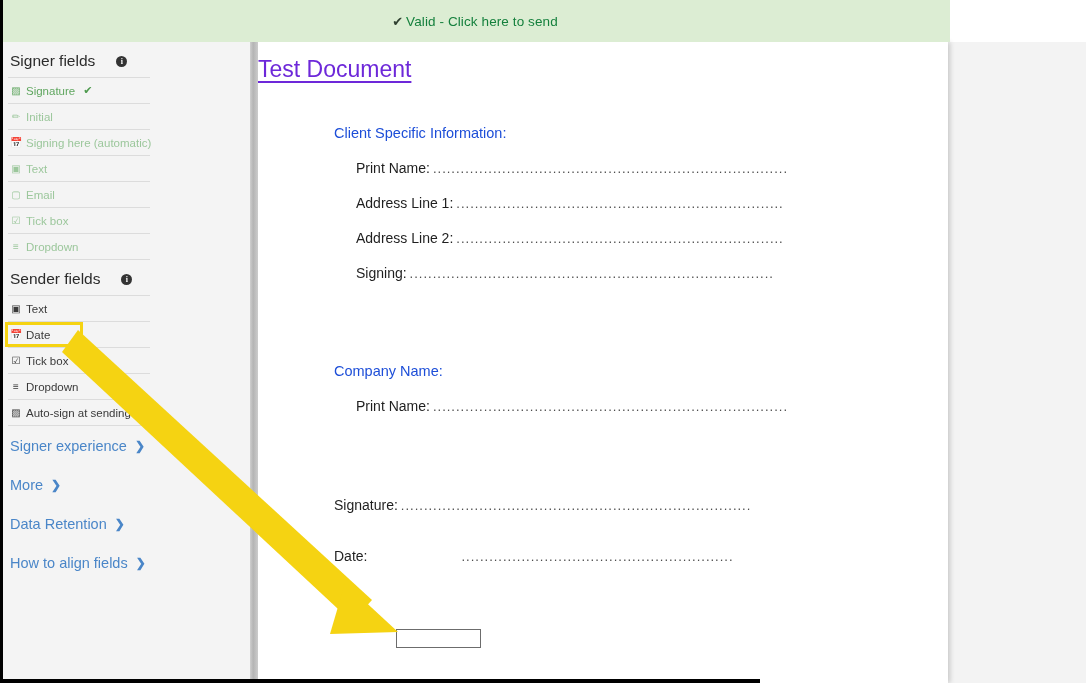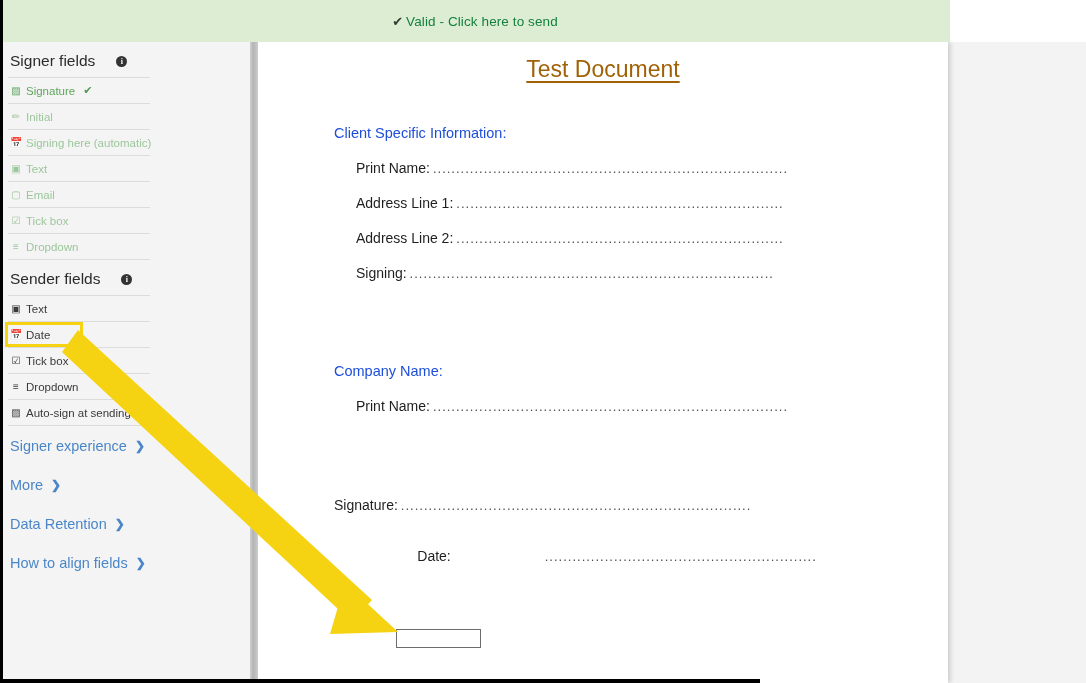--- a/index.html
+++ b/index.html
@@ -169,23 +169,22 @@
   }
   .doc-page {
     position: absolute;
     left: 0; top: 0;
     width: 690px;
     height: 641px;
     background: #ffffff;
     box-shadow: 2px 0 5px rgba(0,0,0,.18);
   }
   .doc-title {
-    text-align: center;
     font-size: 23px;
-    color: #a16207;
+    color: #6d28d9;
     text-decoration: underline;
     text-underline-offset: 4px;
     margin-top: 14px;
     font-family: "Liberation Sans", sans-serif;
   }
   .doc-body { padding: 0 0 0 76px; }
   .sec-head {
     font-size: 14.5px;
     color: #1d4ed8;
     margin-top: 42px;
@@ -370,21 +369,21 @@
         <span class="dots">.............................................................................</span>
       </div>
 
       <div class="gap-lg"></div>
       <div class="gap-md"></div>
 
       <div class="doc-line" style="margin-left:0;">
         <span class="lbl">Signature:</span>
         <span class="dots">............................................................................</span>
       </div>
-      <div class="doc-line" style="margin-left:0;margin-top:35px;justify-content:center;">
+      <div class="doc-line" style="margin-left:0;margin-top:35px;">
         <span class="lbl">Date:</span>
         <span class="dots" style="margin-left:94px;max-width:320px;">...........................................................</span>
       </div>
     </div>
   </div>
 </div>
 
 <div class="placed-field"></div>
 
 <svg class="arrow-svg" viewBox="0 0 1086 683" xmlns="http://www.w3.org/2000/svg">

